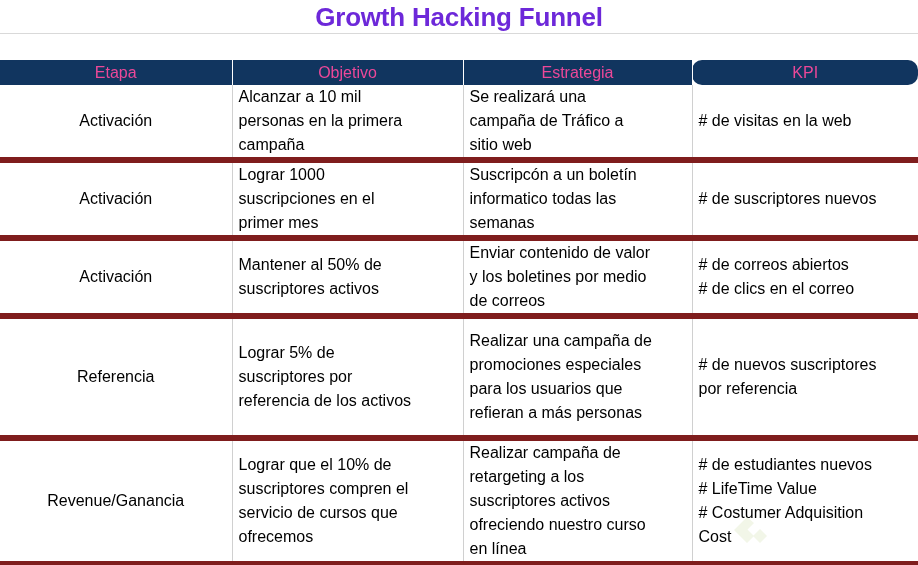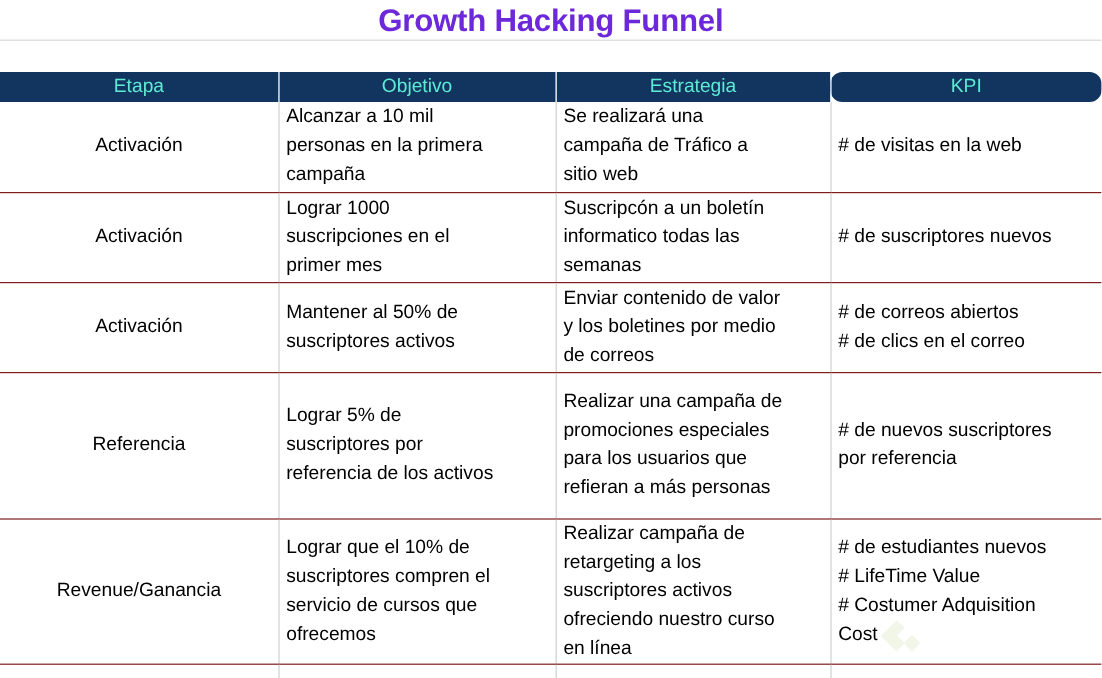--- a/index.html
+++ b/index.html
@@ -44,39 +44,39 @@
     border-collapse:collapse; table-layout:fixed;
     z-index:1;
   }
   .tbl col.c1 { width:232px; }
   .tbl col.c2 { width:231px; }
   .tbl col.c3 { width:229px; }
   .tbl col.c4 { width:226px; }
 
   .tbl th {
     background:#11355F;
-    color:#5eead4;
+    color:#ec4899;
     font-size:16px;
     font-weight:normal;
     text-align:center;
     height:25px;
     padding:0 4px;
     border-left:1px solid #ffffff;
     border-right:1px solid #ffffff;
     line-height:25px;
   }
   .tbl th:first-child { border-left:none; }
   .tbl th:last-child  { border-right:none;border-radius:10px; }
 
   .tbl td {
     font-size:16px;
     color:#000000;
     line-height:24px;
     padding:0 6px;
-    border-bottom:1px solid #7f1d1d;
+    border-bottom:6px solid #7f1d1d;
     border-right:1px solid #d0d0d0;
     vertical-align:middle;
     background:transparent;
   }
   .tbl td:last-child { border-right:none; }
 
   .col-etapa { text-align:center; }
   .col-body  { text-align:left; }
 
   .r1 td { height:75px; }

